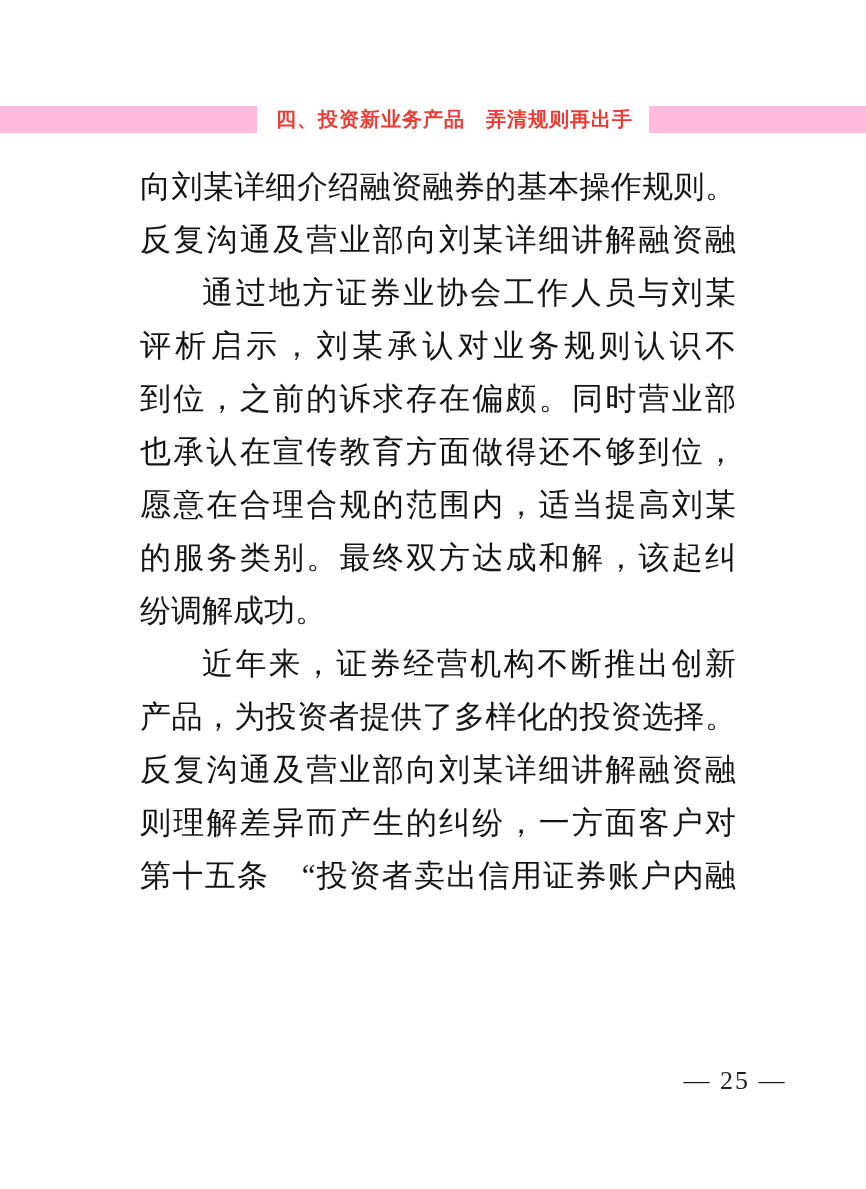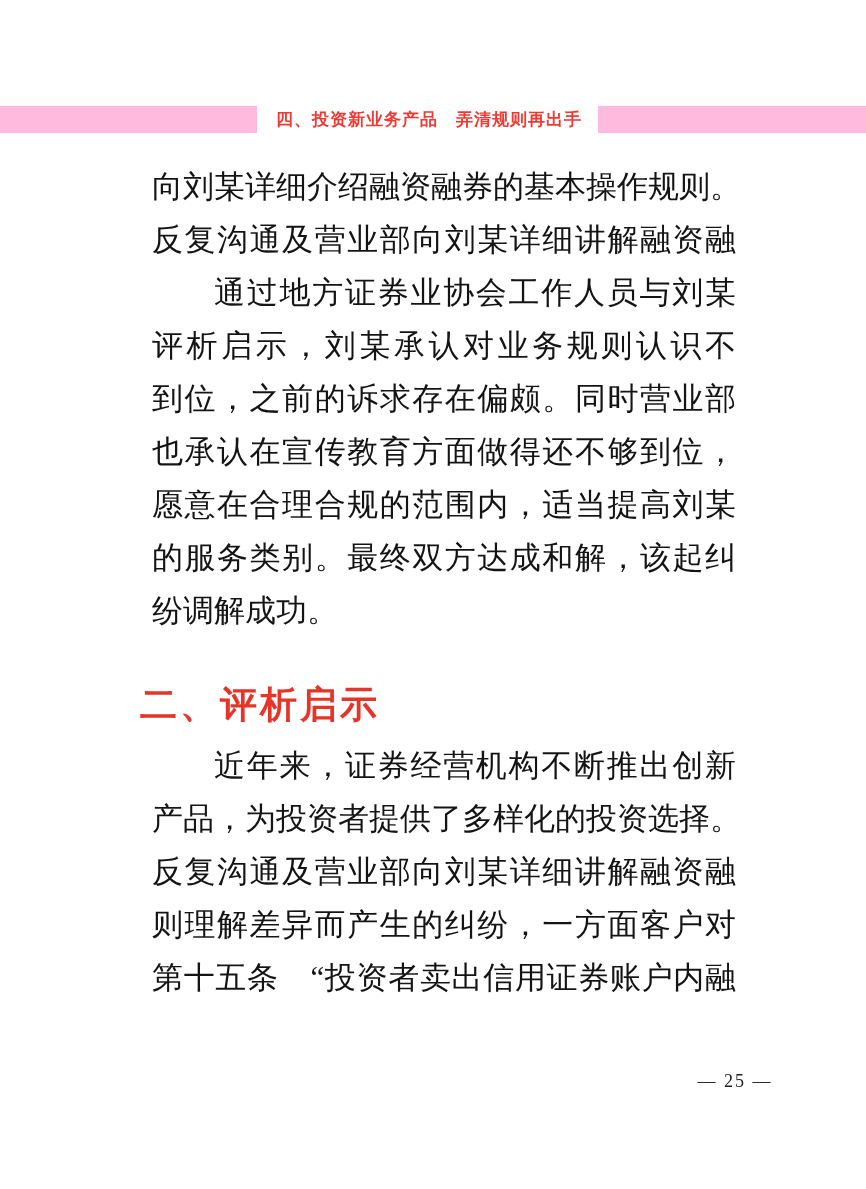--- a/index.html
+++ b/index.html
@@ -32,41 +32,40 @@
   .hdr-bar-left  { width: 257px; }
   .hdr-bar-right { flex: 1; }
   .hdr-title {
     display: flex;
     align-items: center;
     padding: 0 16px 0 19px;
     white-space: nowrap;
     color: #ee3a34;
     font-family: "Liberation Sans", "DejaVu Sans", sans-serif;
     font-weight: bold;
-    font-size: 17px;
+    font-size: 20px;
     letter-spacing: 1px;
   }
 
   
   .text-column {
     position: absolute;
     left: 140px;
     top: 160px;
     width: 596px;
     color: #141414;
     font-size: 31px;
     line-height: 53px;
   }
   .line {
     height: 53px;
     overflow: hidden;
     text-align: justify;
     text-align-last: justify;
     white-space: nowrap;
-    margin-left: 12px;
   }
   .line.para-end {
     text-align-last: left;
   }
   .line.indent {
     text-indent: 62px;
   }
 
   .section-heading {
     margin-top: 44px;
@@ -80,21 +79,21 @@
   }
 
   
   .page-number {
     position: absolute;
     top: 1064px;
     left: 640px;
     width: 190px;
     text-align: center;
     color: #1d1d1d;
-    font-size: 18px;
+    font-size: 26px;
     line-height: 34px;
     letter-spacing: 2px;
   }
 </style>
 </head>
 <body>
 
 <div class="page">
 
   <div class="running-header">
@@ -109,21 +108,20 @@
       <div class="line">反复沟通及营业部向刘某详细讲解融资融</div>
       <div class="line indent">通过地方证券业协会工作人员与刘某</div>
       <div class="line">评析启示，刘某承认对业务规则认识不</div>
       <div class="line">到位，之前的诉求存在偏颇。同时营业部</div>
       <div class="line">也承认在宣传教育方面做得还不够到位，</div>
       <div class="line">愿意在合理合规的范围内，适当提高刘某</div>
       <div class="line">的服务类别。最终双方达成和解，该起纠</div>
       <div class="line para-end">纷调解成功。</div>
     </div>
 
-    <div class="section-heading">二、评析启示</div>
 
     <div>
       <div class="line indent">近年来，证券经营机构不断推出创新</div>
       <div class="line">产品，为投资者提供了多样化的投资选择。</div>
       <div class="line">反复沟通及营业部向刘某详细讲解融资融</div>
       <div class="line">则理解差异而产生的纠纷，一方面客户对</div>
       <div class="line">第十五条　“投资者卖出信用证券账户内融</div>
     </div>
   </div>
 

